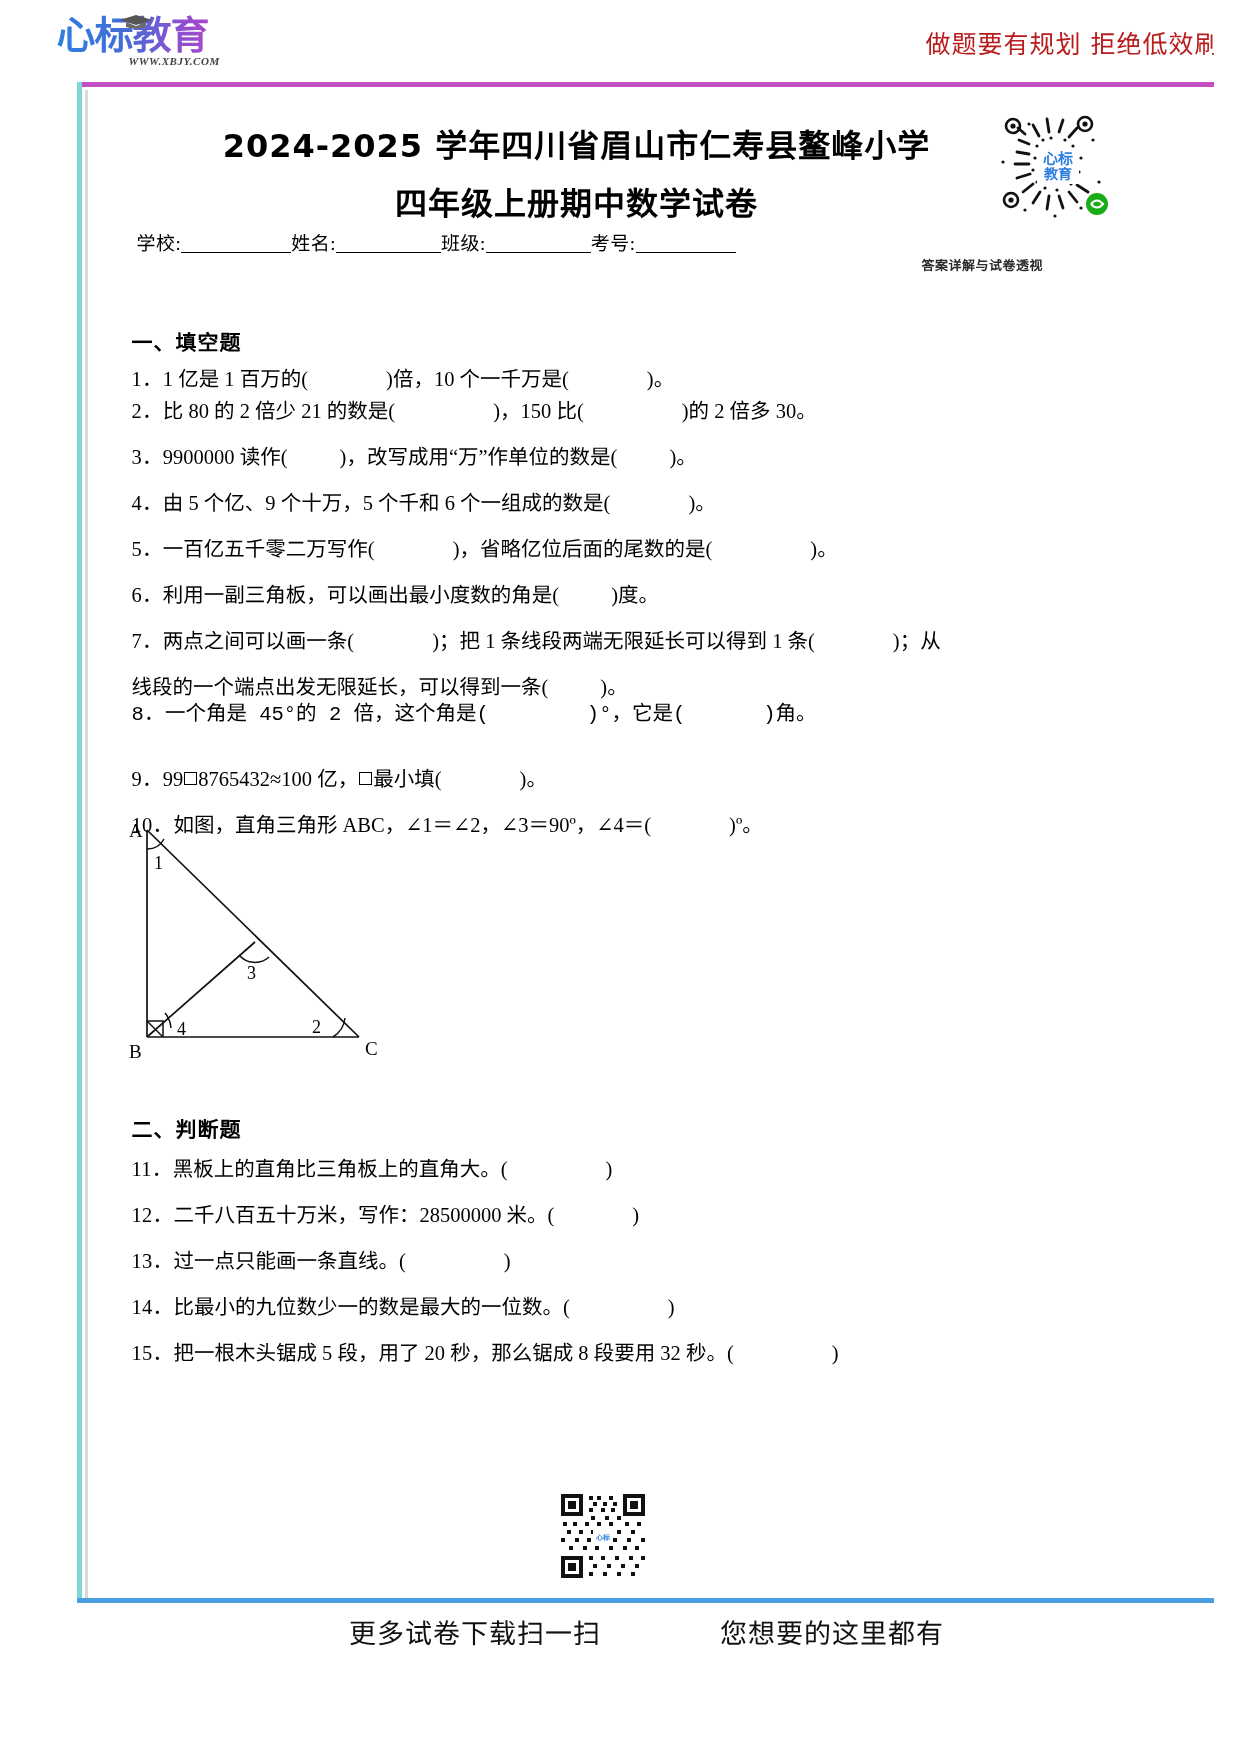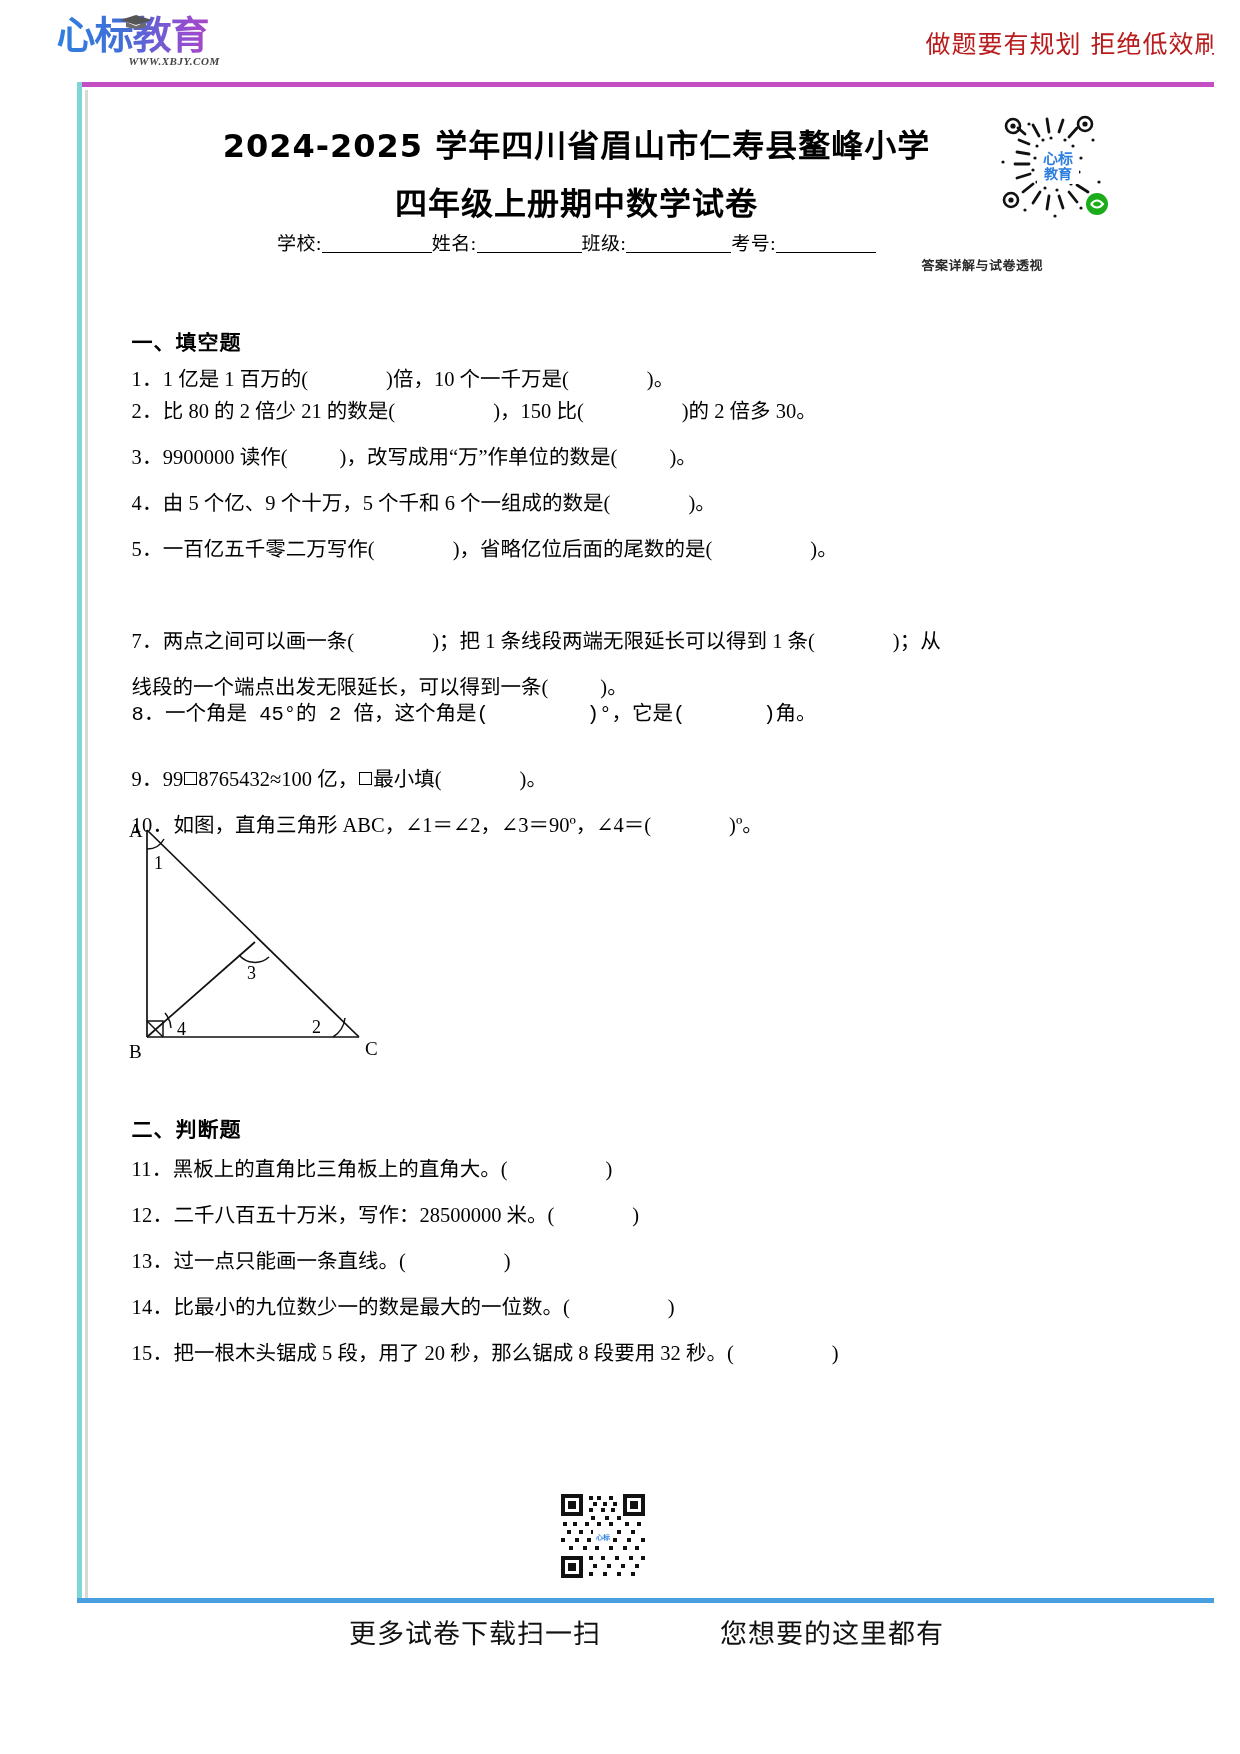--- a/index.html
+++ b/index.html
@@ -142,21 +142,21 @@
     white-space: nowrap;
   }
   .paper-title-1 { top: 120px; }
   .paper-title-2 { top: 178px; }
 
   .info-line {
     position: absolute;
     left: 110px;
     top: 228px;
     width: 880px;
-    text-align: center;
+    text-align: left;
     font-size: 19px;
     letter-spacing: 0.5px;
     white-space: nowrap;
   }
   .info-line .blank {
     display: inline-block;
     border-bottom: 1.4px solid #000;
     height: 19px;
     vertical-align: -3px;
   }
@@ -364,20 +364,23 @@
   </div>
 
   <div class="q-line" style="top:486px;">
     <span>4．</span><span class="par">由 5 个亿、9 个十万，5 个千和 6 个一组成的数是(</span><span class="gap-m"></span><span class="par">)。</span>
   </div>
 
   <div class="q-line" style="top:532px;">
     <span>5．</span><span class="par">一百亿五千零二万写作(</span><span class="gap-m"></span><span class="par">)，省略亿位后面的尾数的是(</span><span class="gap-l"></span><span class="par">)。</span>
   </div>
 
+  <div class="q-line" style="top:578px;">
+    <span>6．</span><span class="par">利用一副三角板，可以画出最小度数的角是(</span><span class="gap-s"></span><span class="par">)度。</span>
+  </div>
 
   <div class="q-line" style="top:624px;">
     <span>7．</span><span class="par">两点之间可以画一条(</span><span class="gap-m"></span><span class="par">)；把 1 条线段两端无限延长可以得到 1 条(</span><span class="gap-m"></span><span class="par">)；从</span>
   </div>
   <div class="q-line" style="top:670px;">
     <span class="par">线段的一个端点出发无限延长，可以得到一条(</span><span class="gap-s"></span><span class="par">)。</span>
   </div>
 
   <div class="q-line" style="top:696px;font-family:Liberation Mono, monospace;">
     <span>8．</span><span class="par">一个角是 45°的 2 倍，这个角是(</span><span class="gap-l"></span><span class="par">)°，它是(</span><span class="gap-m"></span><span class="par">)角。</span>

